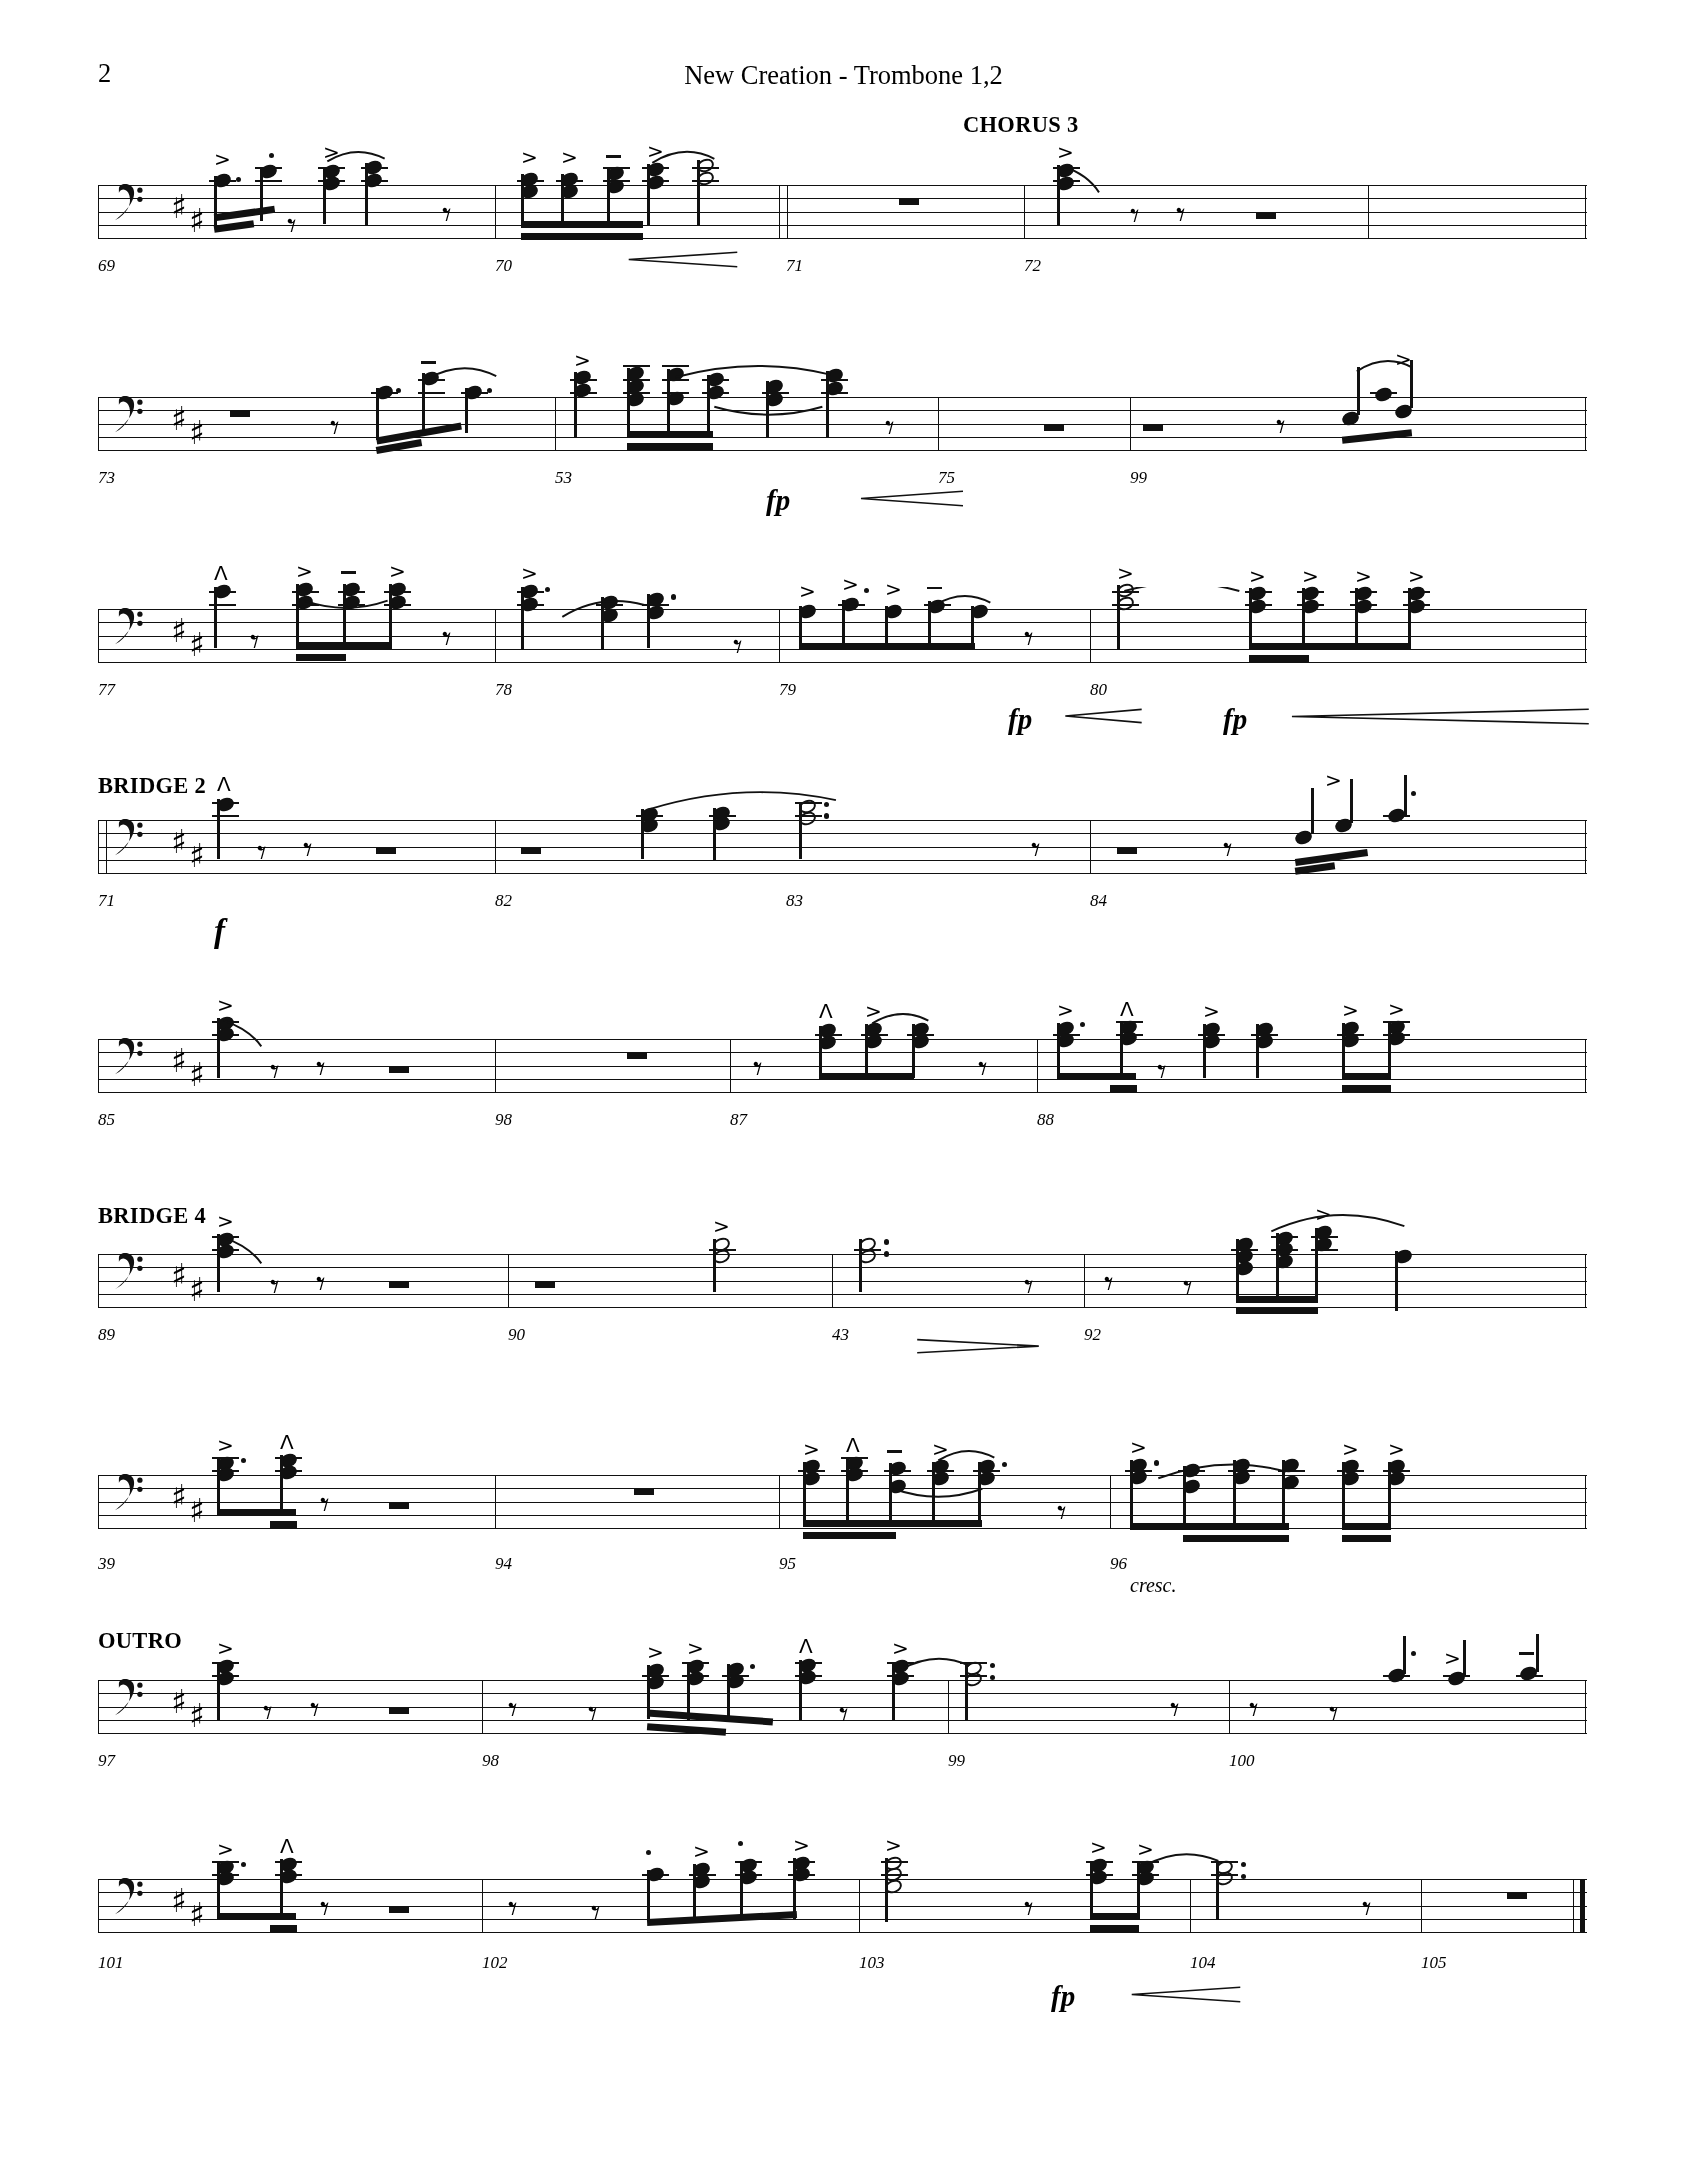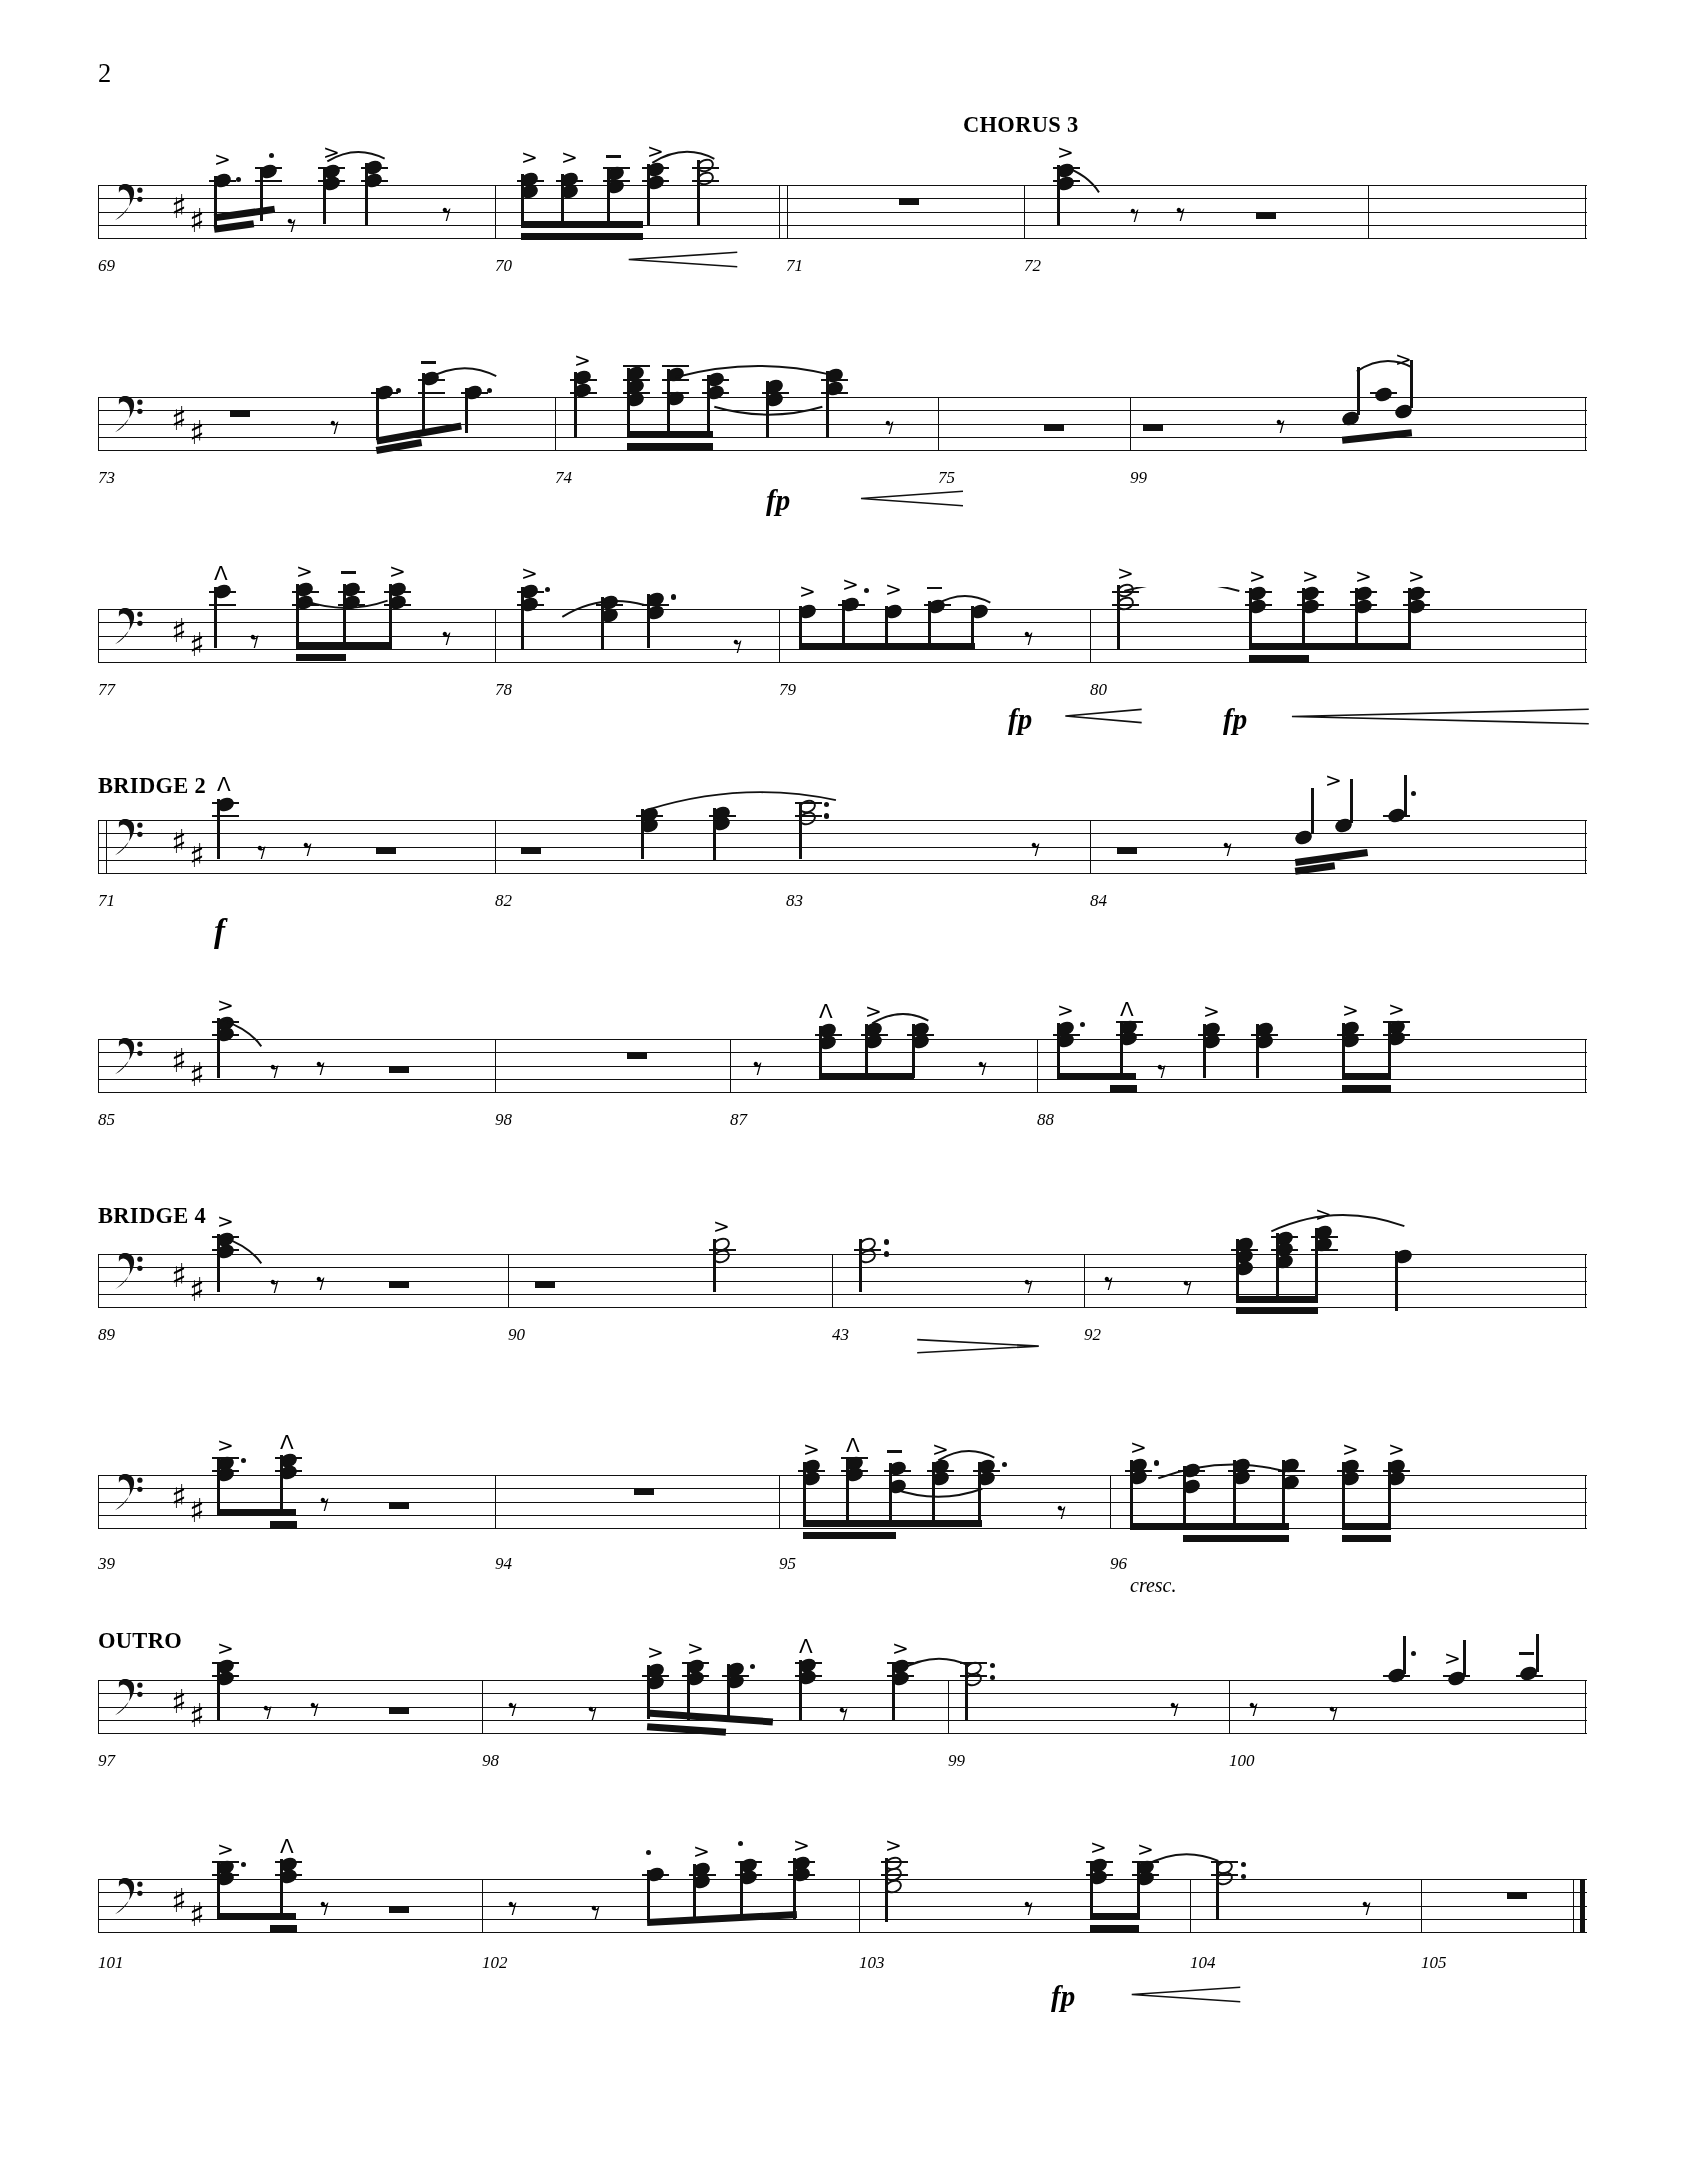--- a/index.html
+++ b/index.html
@@ -205,20 +205,21 @@
   }
   .slur svg { display: block; }
   .slur { position: absolute; }
 </style>
 </head>
 <body>
 
 <div class="page">
 
   <div class="page-number">2</div>
+  <div class="page-title">New Creation - Trombone 1,2</div>
 
   <div class="section-label" style="left:963px; top:112px;">CHORUS 3</div>
   <div class="section-label" style="left:98px; top:773px;">BRIDGE 2</div>
   <div class="section-label" style="left:98px; top:1203px;">BRIDGE 4</div>
   <div class="section-label" style="left:98px; top:1628px;">OUTRO</div>
 
   <div class="system" style="top:185px;">
     <div class="staff">
       <div class="sline l0"></div>
       <div class="sline l1"></div>
@@ -479,21 +480,21 @@
       <div class="slur" style="left:1257px; top:-44px;">
         <svg width="60" height="21" viewBox="0 0 90 32">
             <path d="M2 28 Q45 0 86 22" stroke="#111" stroke-width="3" fill="none"></path>
           </svg>
       </div>
 
       <div class="barline" style="left:1487px;"></div>
     </div>
 
     <div class="measnum" style="left:0px; top:71px;">73</div>
-    <div class="measnum" style="left:457px; top:71px;">74</div>
+    <div class="measnum" style="left:457px; top:71px;">53</div>
     <div class="measnum" style="left:840px; top:71px;">75</div>
     <div class="measnum" style="left:1032px; top:71px;">99</div>
 
     <div class="dyn" style="left:668px; top:87px;">fp</div>
     <div class="hairpin" style="left:761px; top:93px;">
       <svg width="106" height="17" viewBox="0 0 160 26">
           <path d="M158 2 L2 13 L158 24" stroke="#111" stroke-width="2.5" fill="none"></path>
         </svg>
     </div>
   </div>

